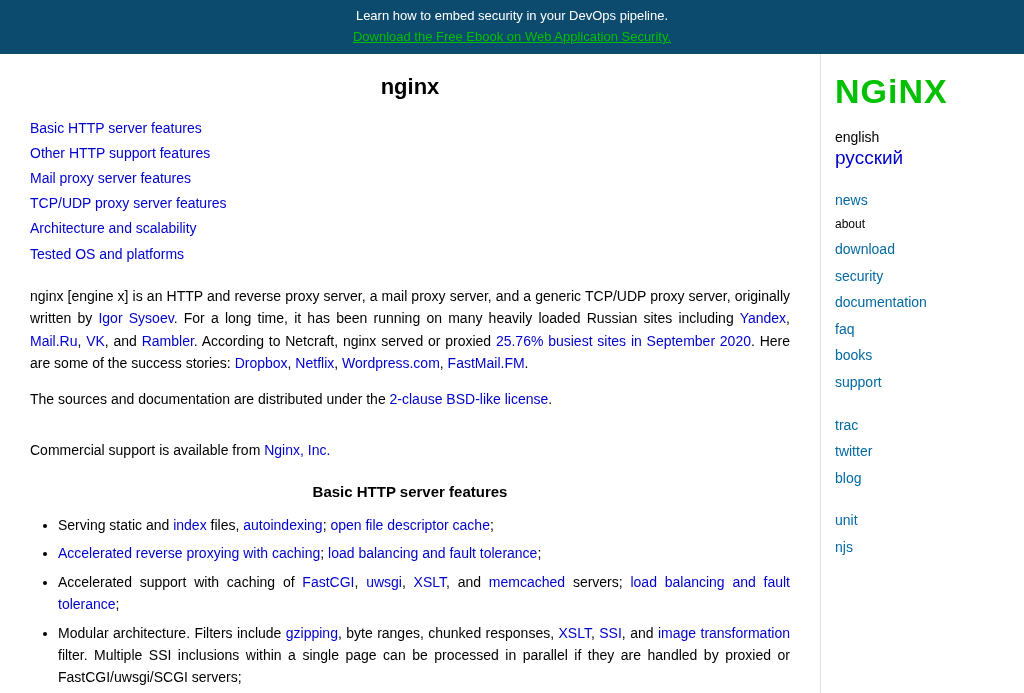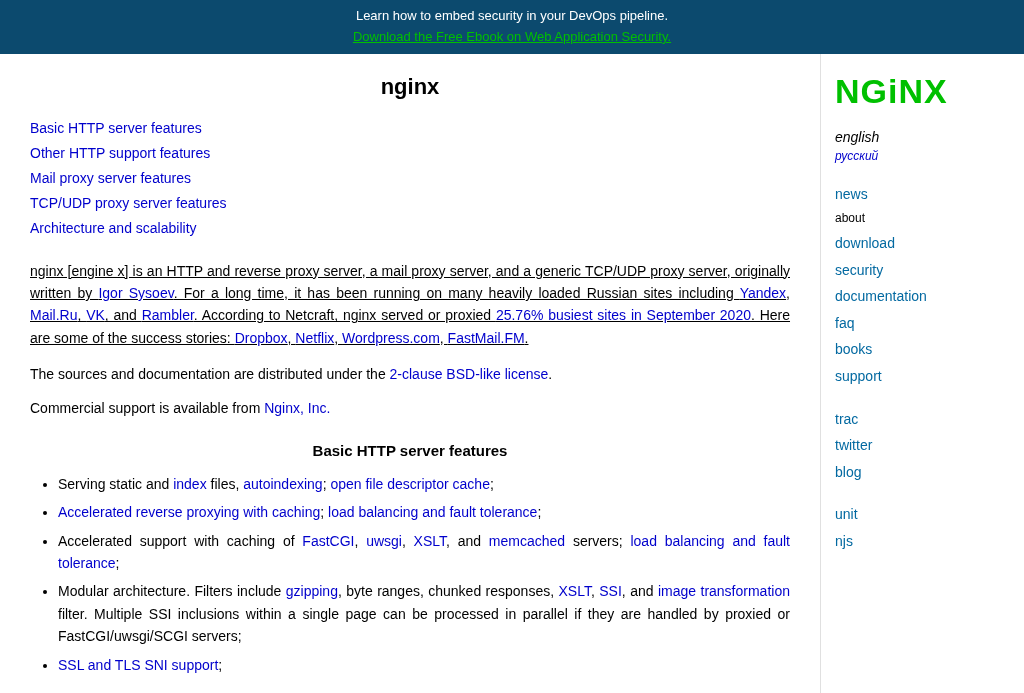--- a/index.html
+++ b/index.html
@@ -51,28 +51,27 @@
       font-size: 14px;
       line-height: 1.8;
     }
 
     
     #intro-para {
       font-size: 14px;
       line-height: 1.6;
       margin-bottom: 14px;
       text-align: justify;
-      text-decoration: underline;
     }
     #intro-para a { color: #00c; text-decoration: none; }
 
     #license-para {
       font-size: 14px;
       line-height: 1.6;
-      margin-bottom: 12px;
+      margin-bottom: 28px;
     }
     #license-para a { color: #00c; text-decoration: none; }
 
     #commercial-para {
       font-size: 14px;
       line-height: 1.6;
       margin-bottom: 22px;
     }
     #commercial-para a { color: #00c; text-decoration: none; }
 
@@ -115,32 +114,31 @@
     
     .logo-text {
       color: #00c000;
       font-size: 34px;
       font-weight: 900;
       letter-spacing: 1px;
     }
 
     #lang-section {
       margin-bottom: 18px;
-      font-style: italic;
     }
     #lang-section .lang-en {
       font-size: 14px;
       color: #000;
       display: block;
       margin-bottom: 2px;
     }
     #lang-section a {
       color: #00c;
       text-decoration: none;
-      font-size: 12px;
+      font-size: 19px;
     }
 
     .sidebar-nav-group {
       margin-bottom: 16px;
     }
     .sidebar-nav-group a {
       display: block;
       color: #0369a1;
       text-decoration: none;
       font-size: 14px;
@@ -166,20 +164,21 @@
   <div id="main-content">
 
     <h1 id="page-title">nginx</h1>
 
     <div id="nav-links">
       <a href="#">Basic HTTP server features</a>
       <a href="#">Other HTTP support features</a>
       <a href="#">Mail proxy server features</a>
       <a href="#">TCP/UDP proxy server features</a>
       <a href="#">Architecture and scalability</a>
+      <a href="#">Tested OS and platforms</a>
     </div>
 
     <p id="intro-para">
       nginx [engine x] is an HTTP and reverse proxy server, a mail proxy server, and a generic TCP/UDP proxy server, originally written by <a href="#">Igor Sysoev</a>. For a long time, it has been running on many heavily loaded Russian sites including <a href="#">Yandex</a>, <a href="#">Mail.Ru</a>, <a href="#">VK</a>, and <a href="#">Rambler</a>. According to Netcraft, nginx served or proxied <a href="#">25.76% busiest sites in September 2020</a>. Here are some of the success stories: <a href="#">Dropbox</a>, <a href="#">Netflix</a>, <a href="#">Wordpress.com</a>, <a href="#">FastMail.FM</a>.
     </p>
 
     <p id="license-para">
       <span>The sources and documentation are distributed under the </span><a href="#">2-clause BSD-like license</a><span>.</span>
     </p>
 

